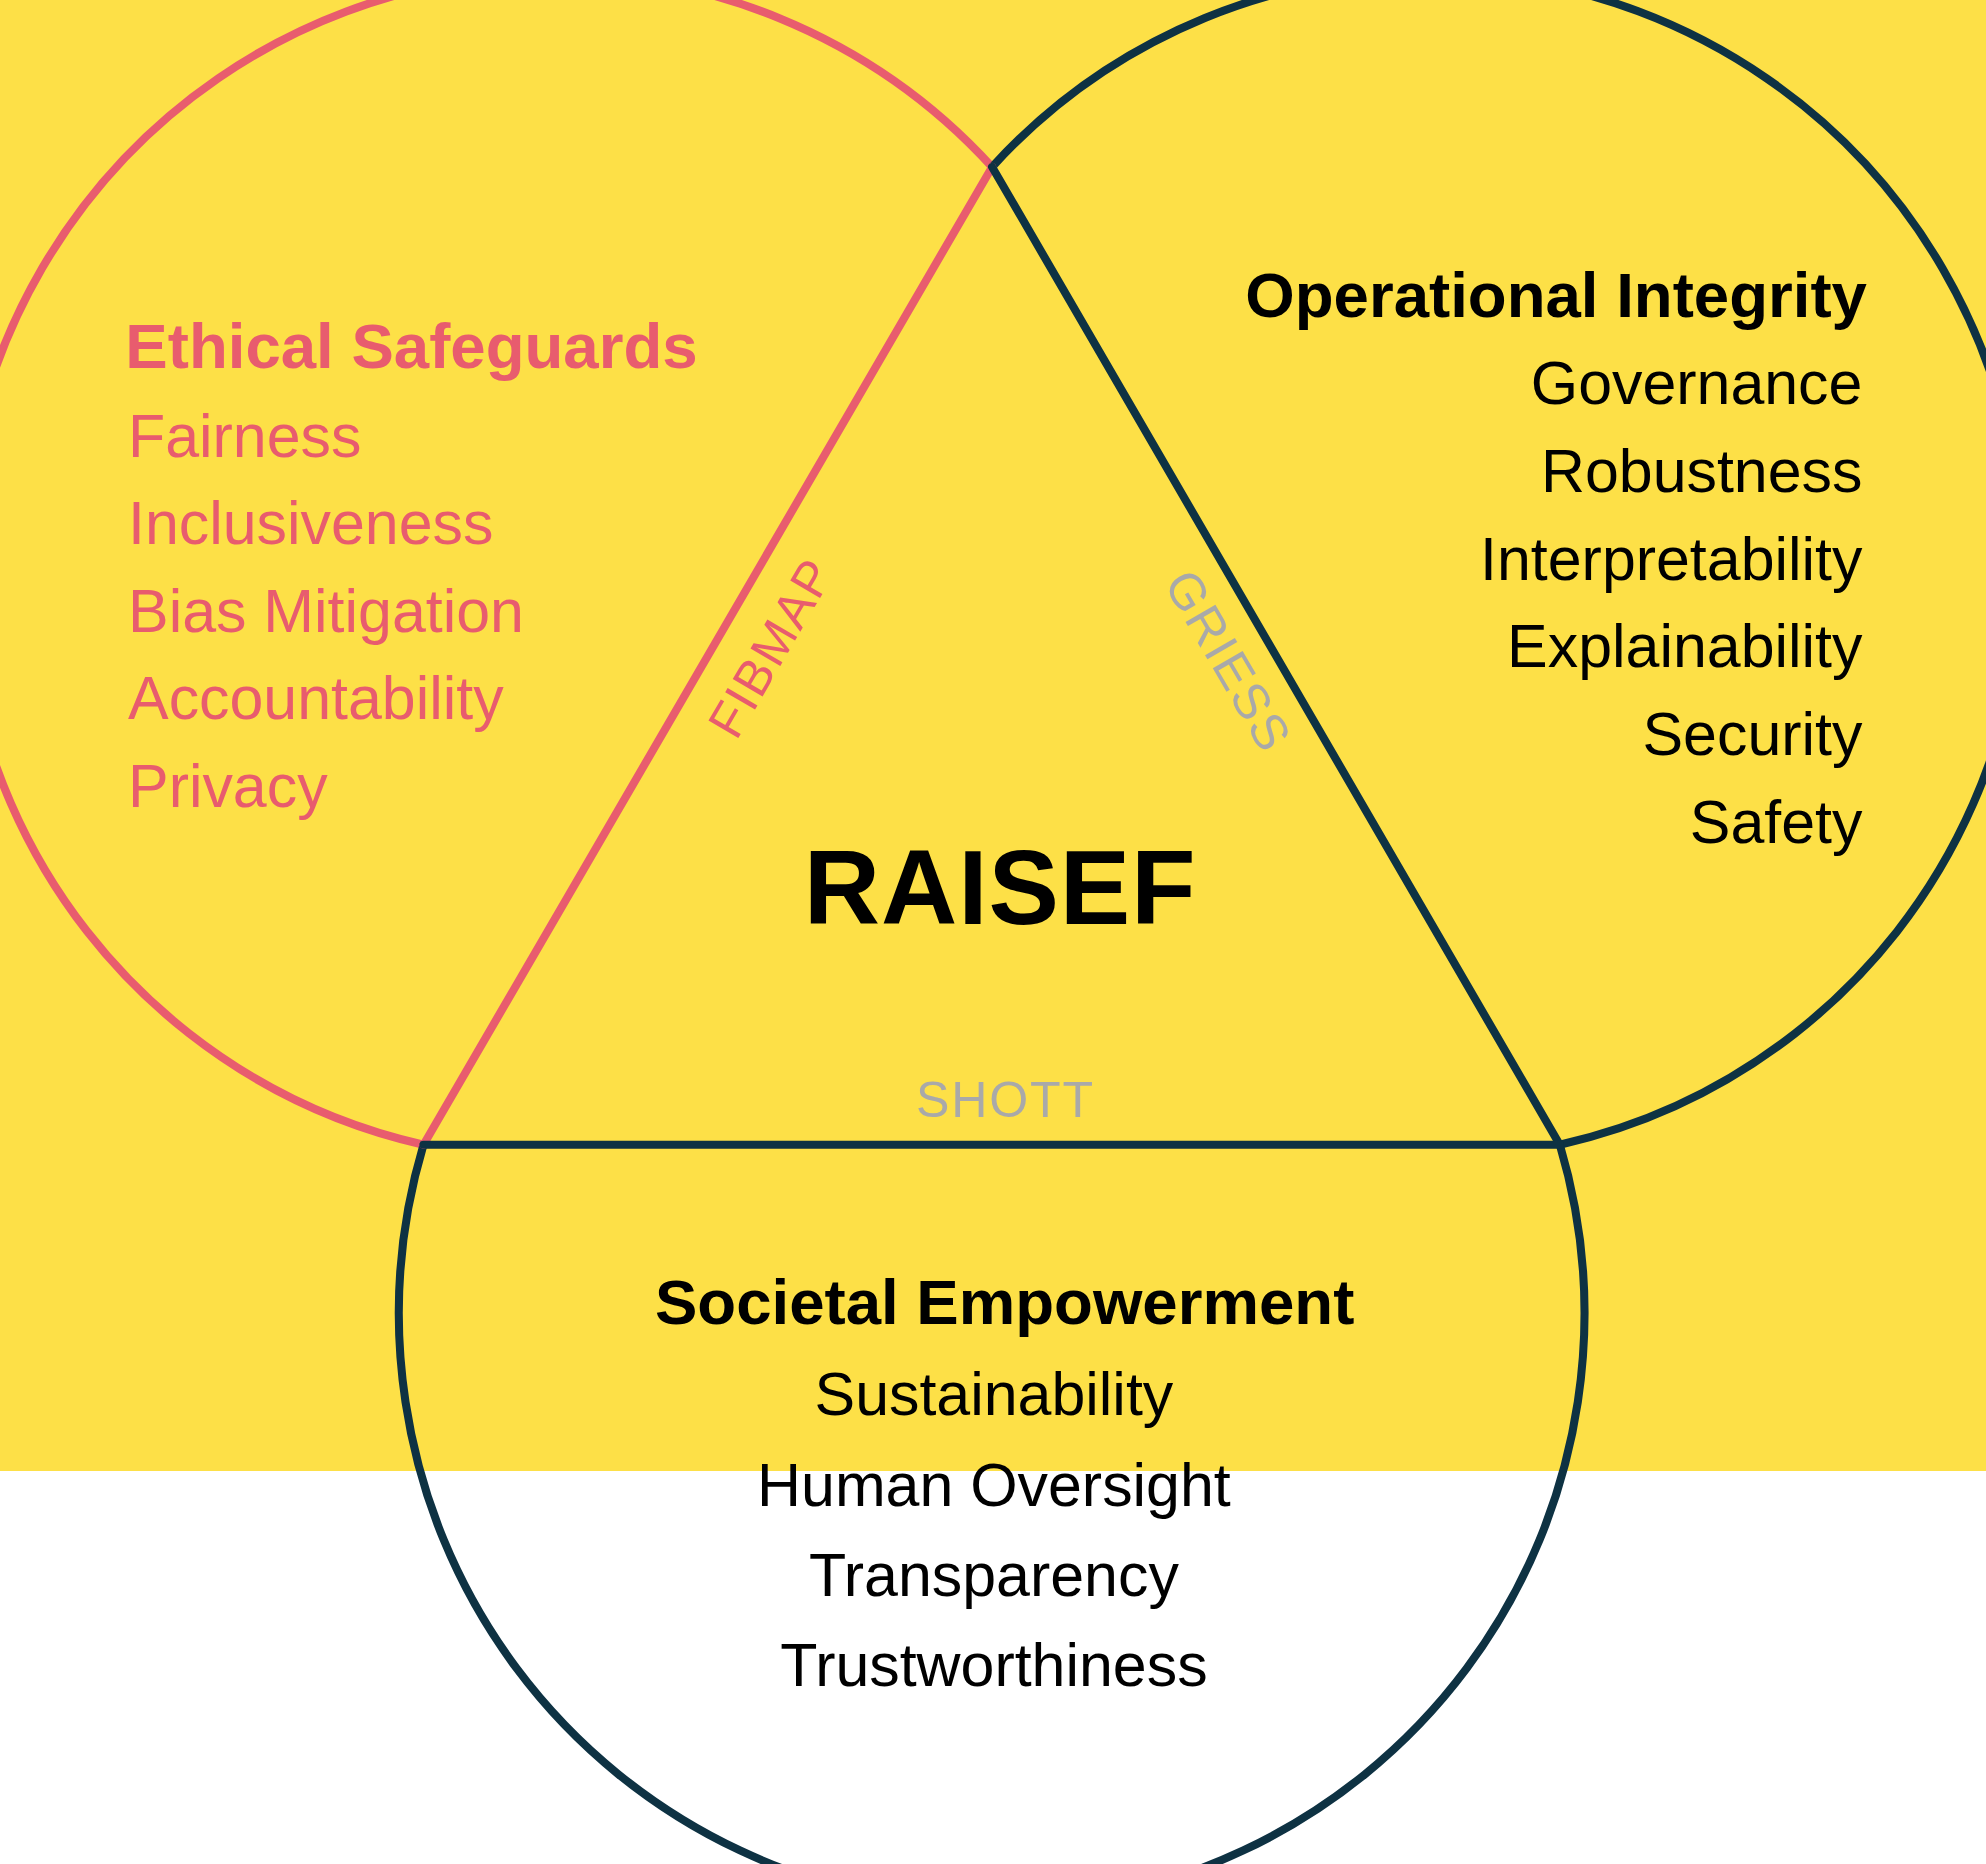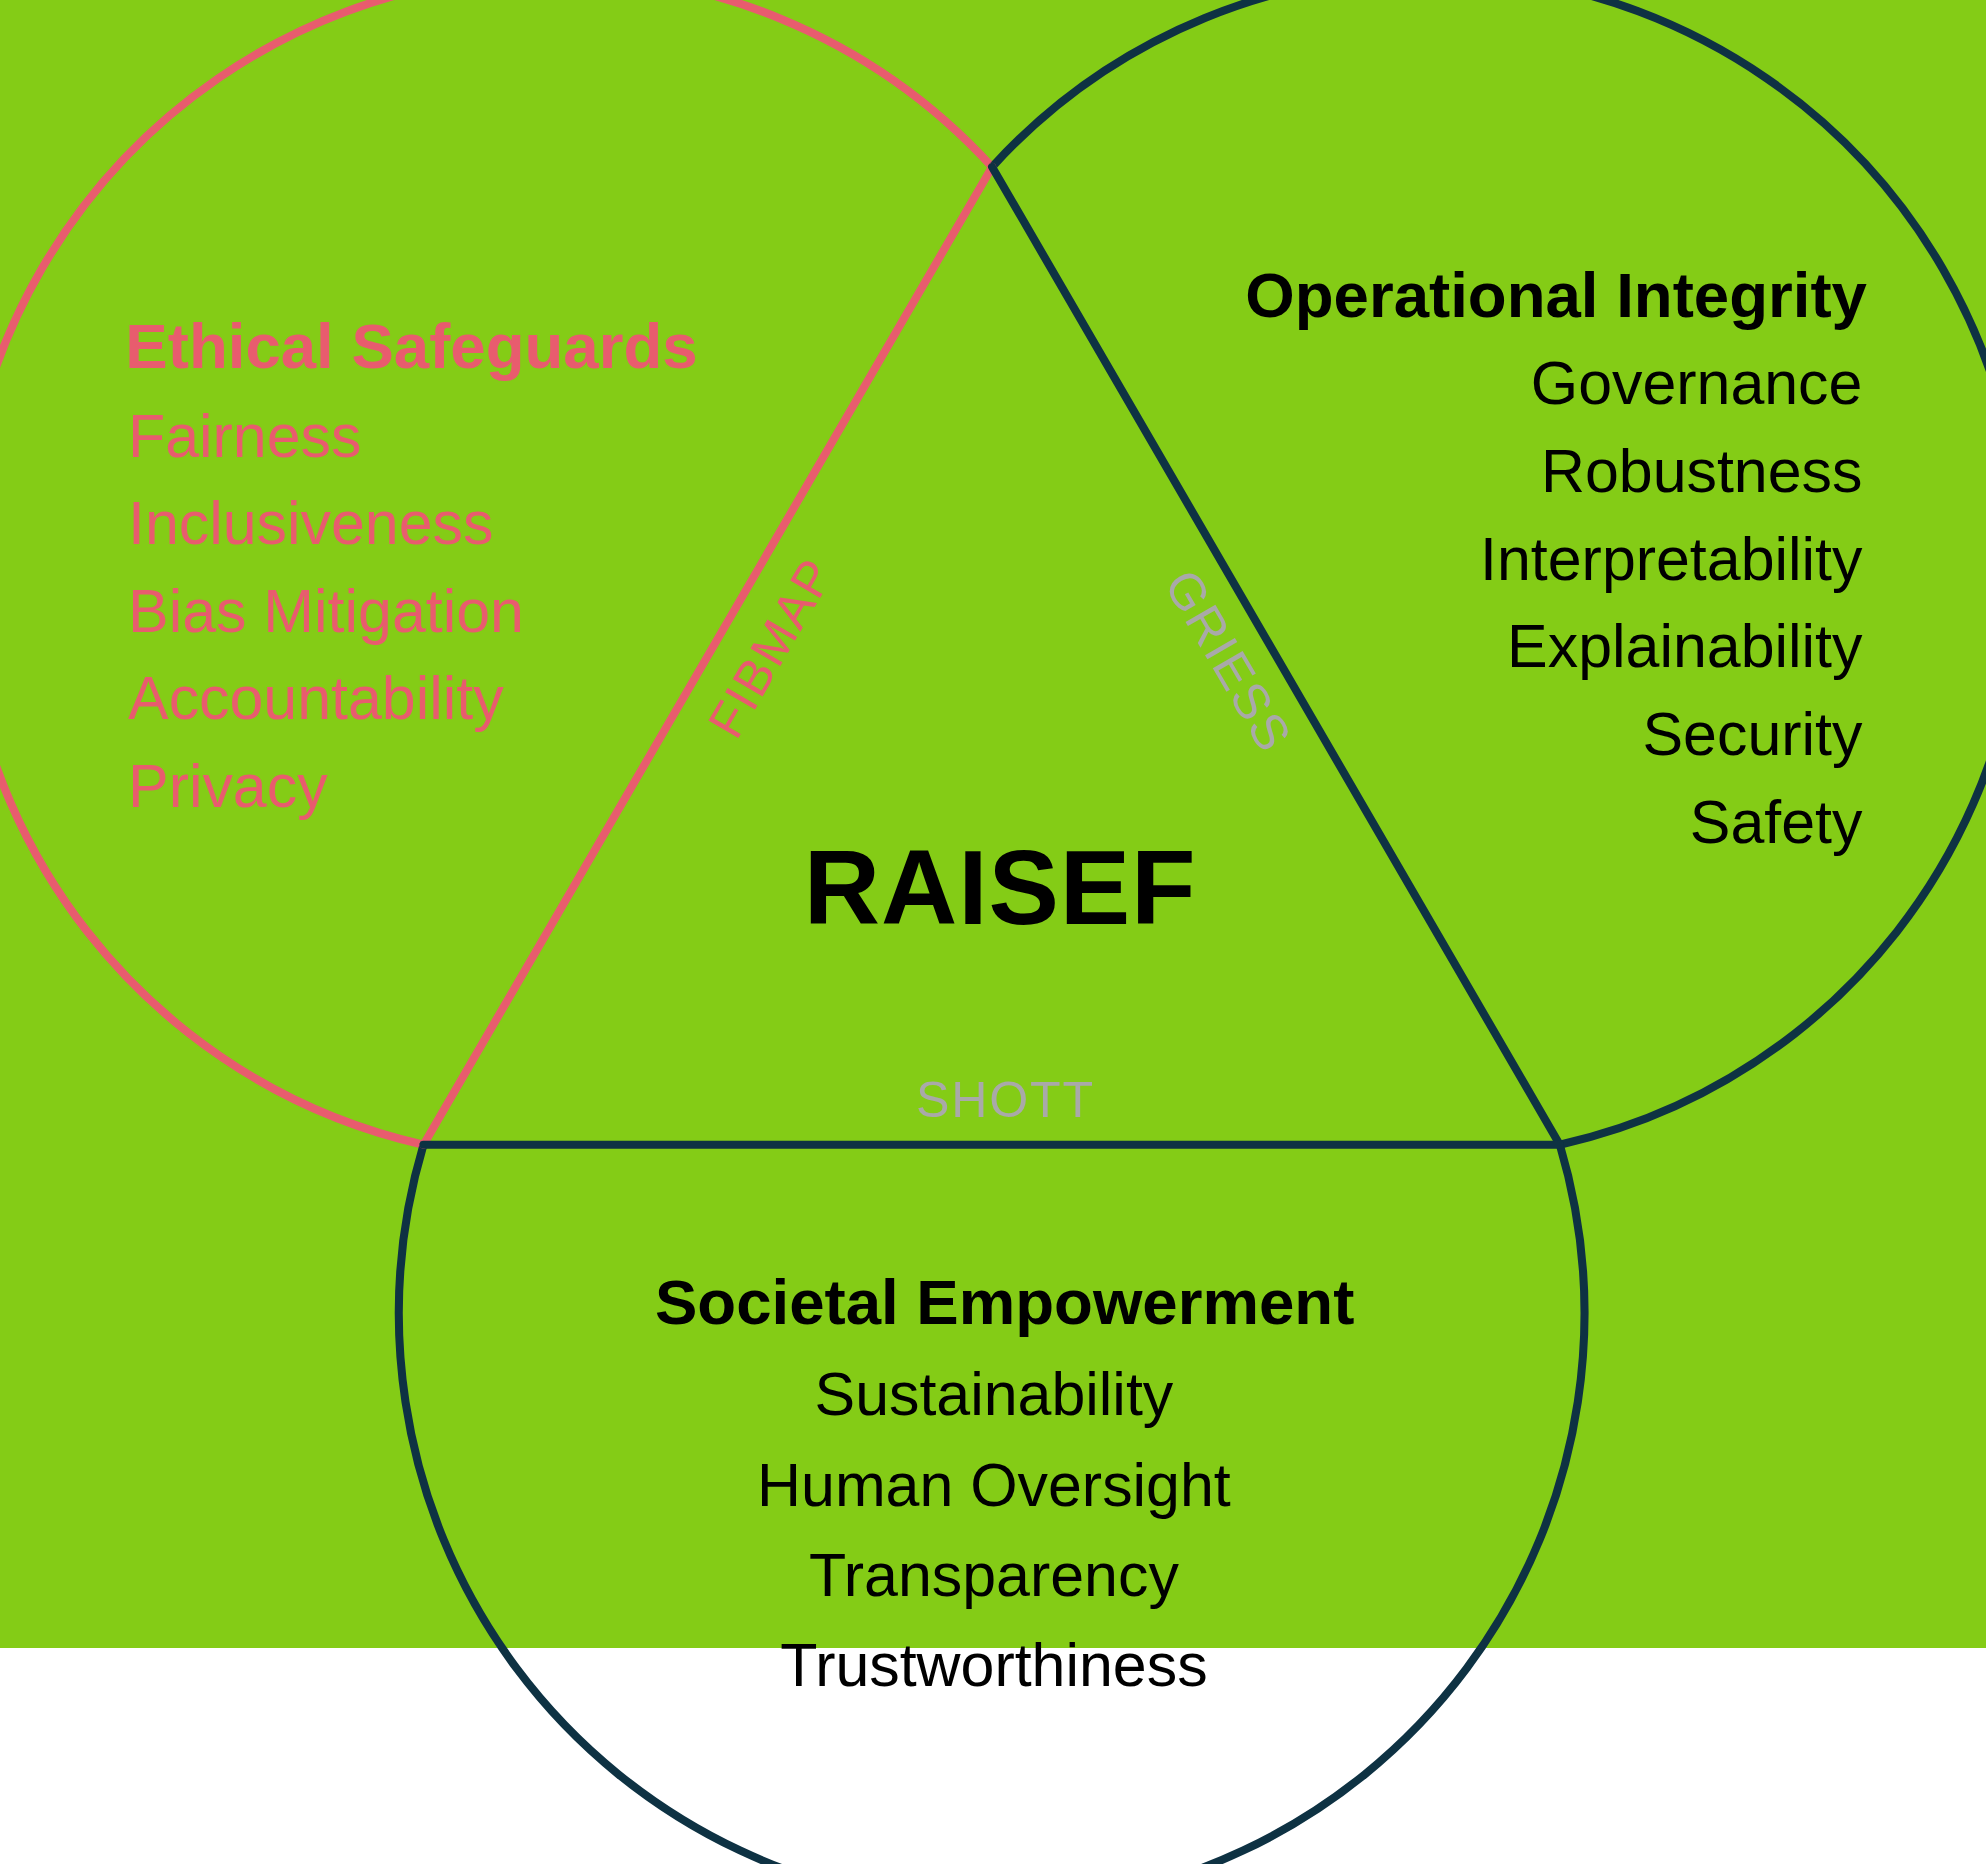--- a/index.html
+++ b/index.html
@@ -9,22 +9,22 @@
   }
   body {
     width: 1986px;
     height: 1865px;
     font-family: "Liberation Sans", sans-serif;
     overflow: hidden;
   }
   #stage {
     position: relative;
     width: 1986px;
-    height: 1648px;
-    background: #84cc16;
+    height: 1471px;
+    background: #fde047;
   }
   #venn {
     position: absolute;
     left: 0;
     top: 0;
     width: 1986px;
     height: 1865px;
     display: block;
   }
   .arc {

